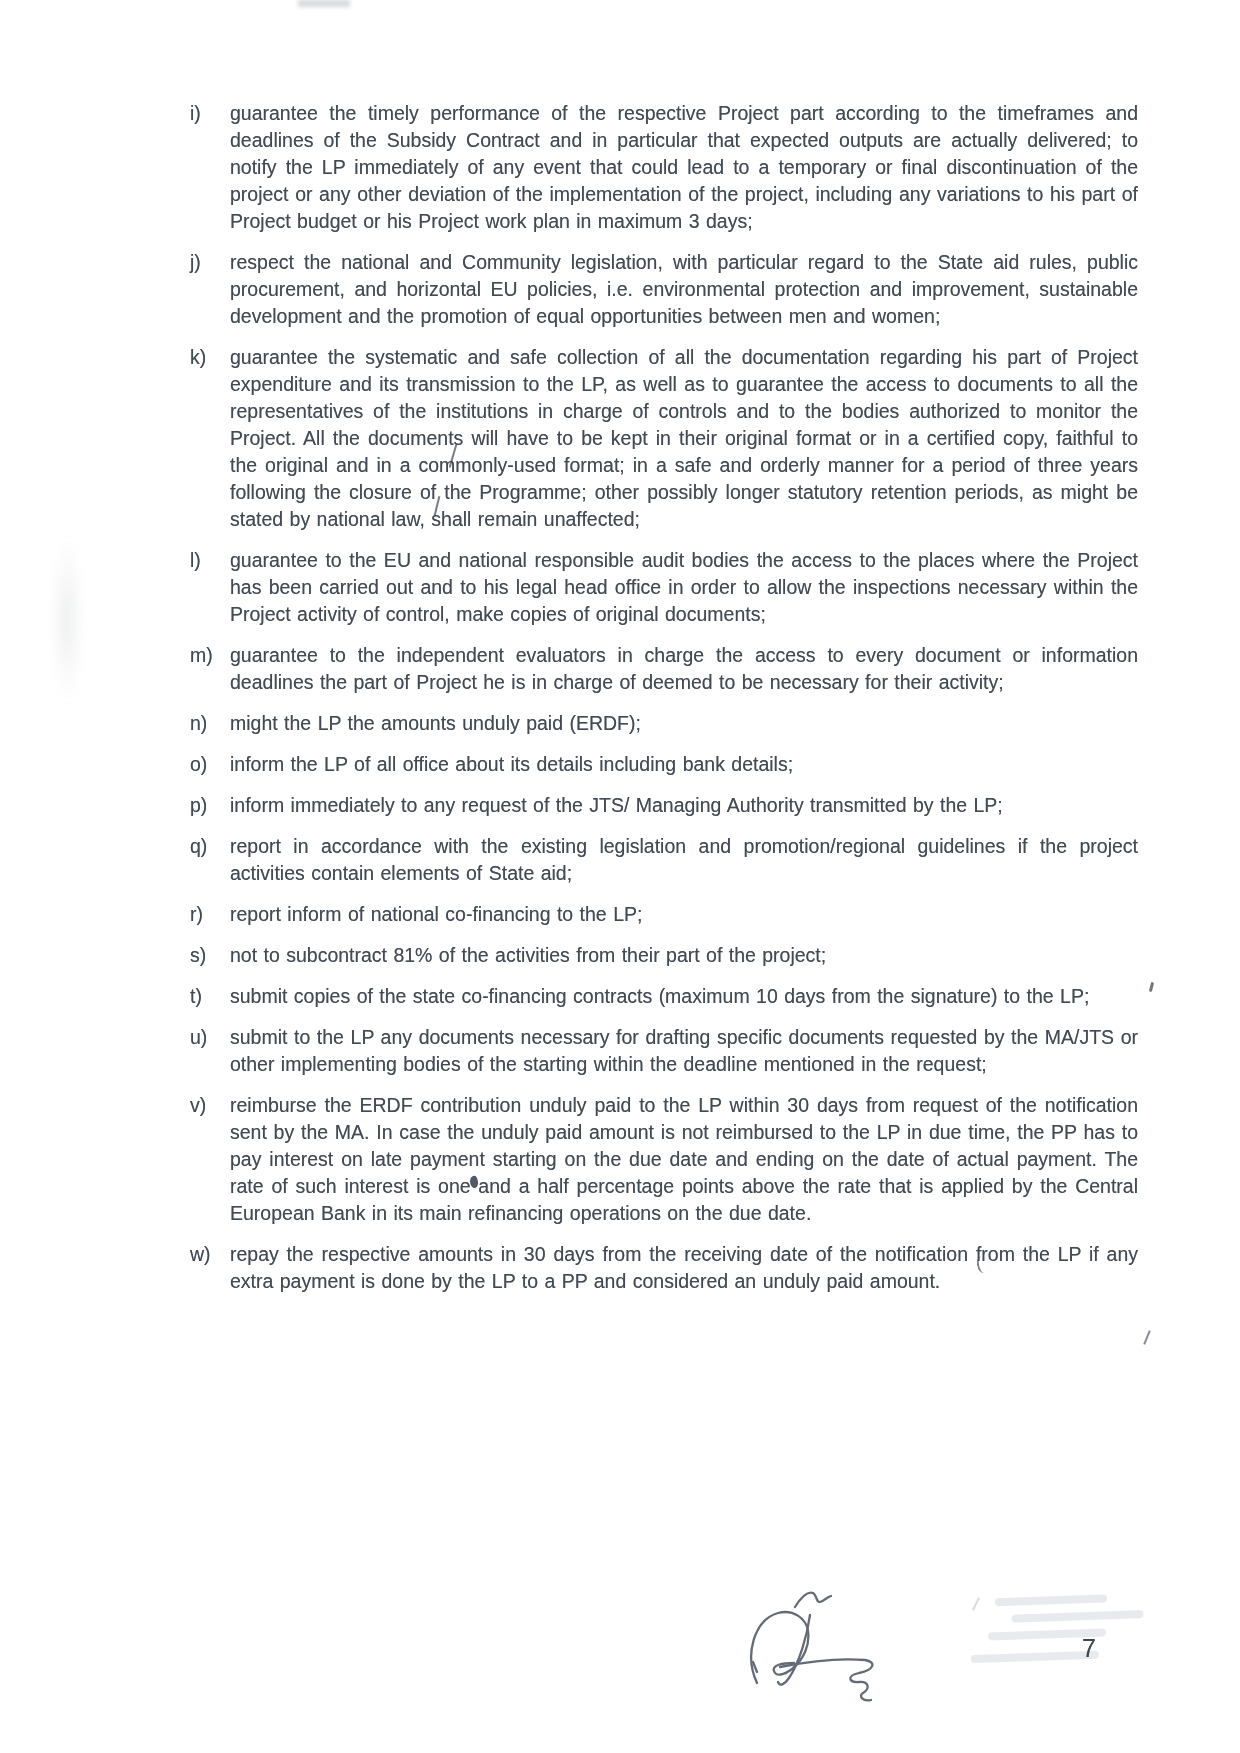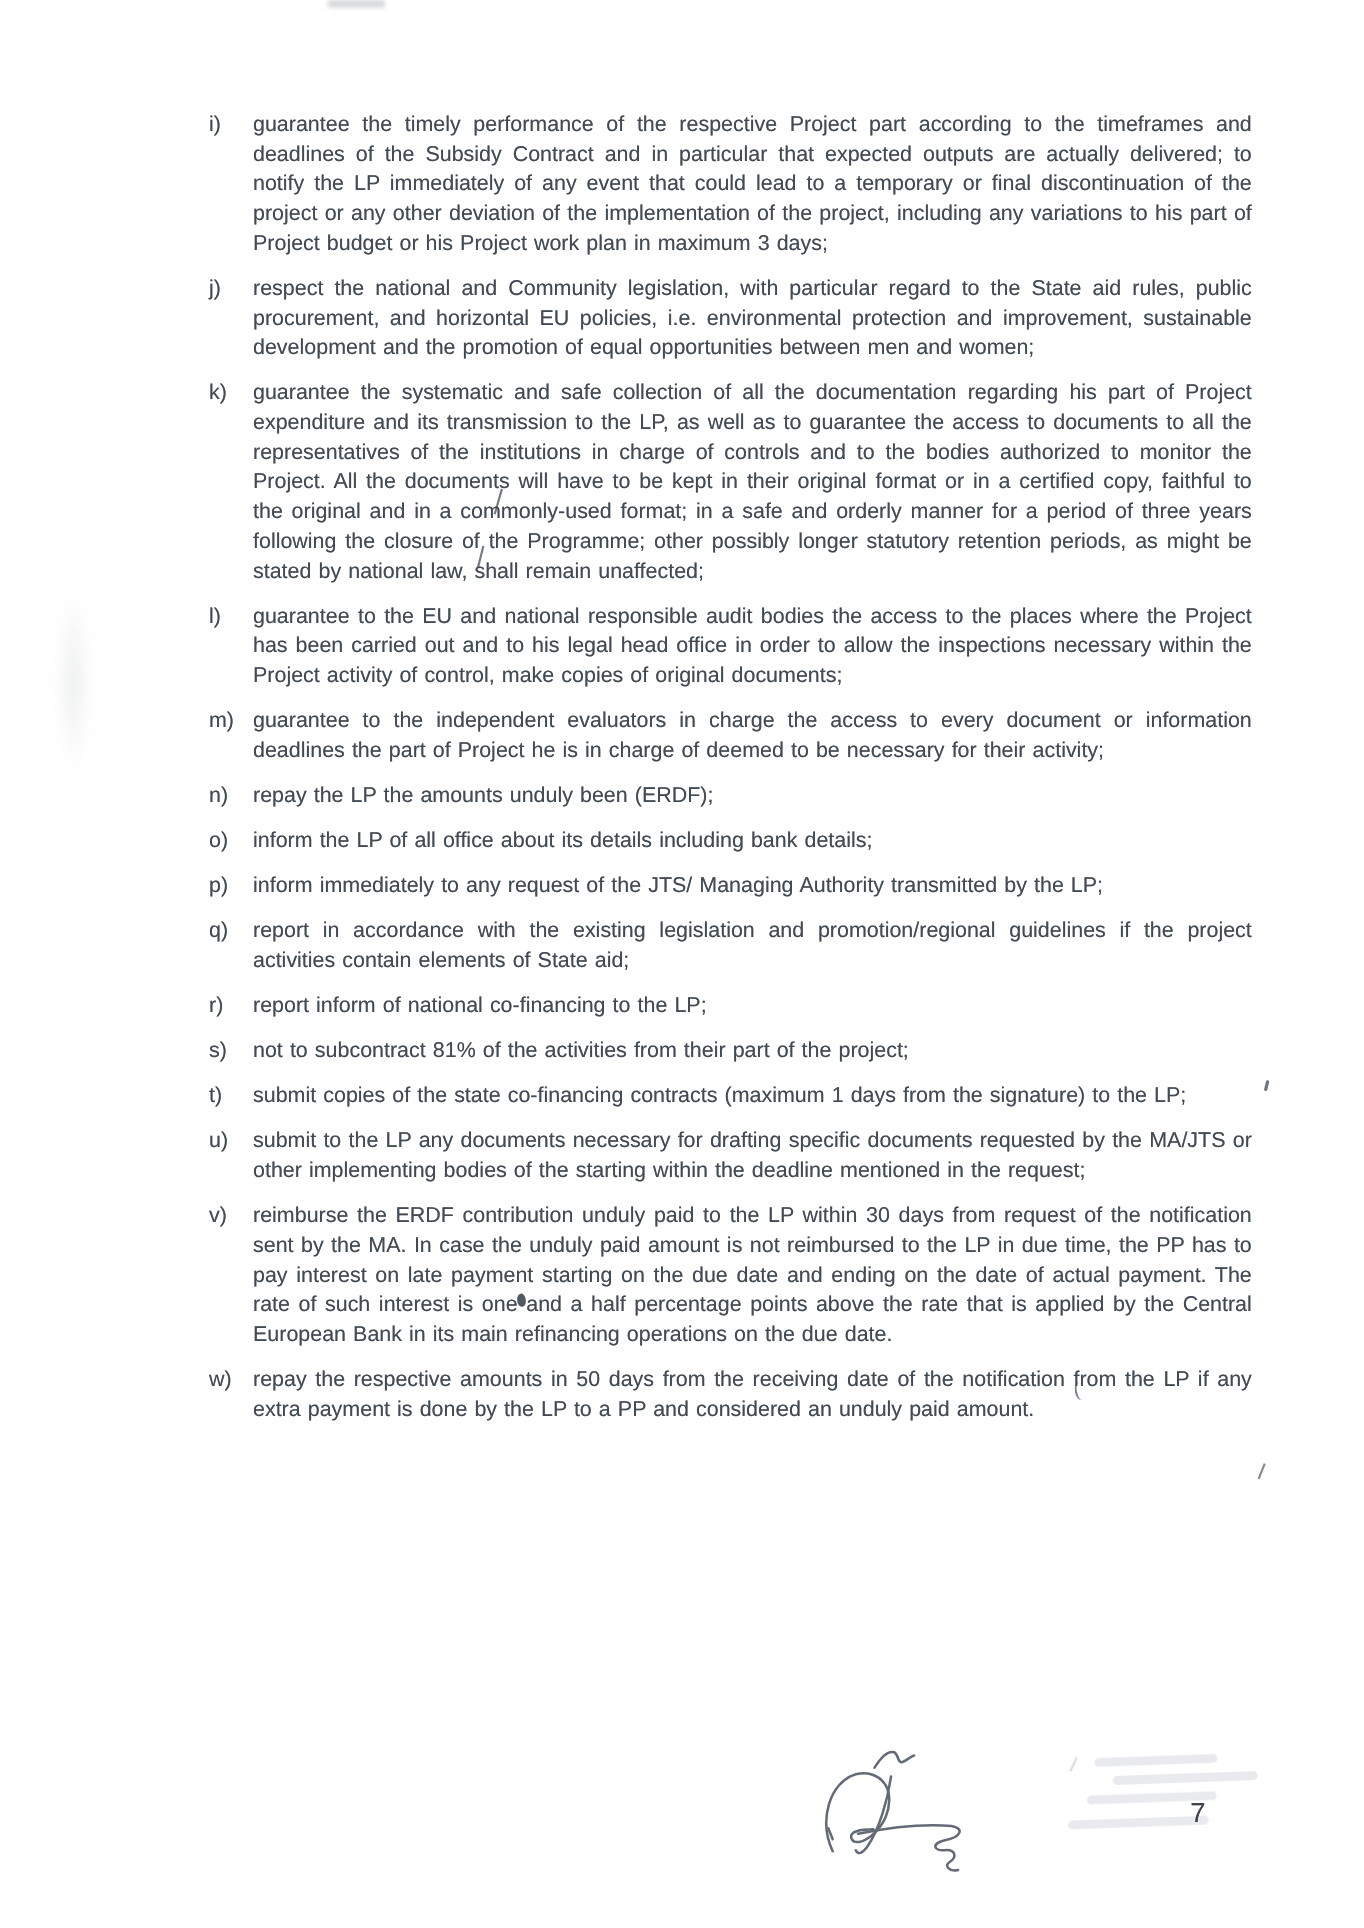--- a/index.html
+++ b/index.html
@@ -143,21 +143,21 @@
       <span class="clause-text">guarantee to the EU and national responsible audit bodies the access to the places where the Project has been carried out and to his legal head office in order to allow the inspections necessary within the Project activity of control, make copies of original documents;</span>
     </li>
 
     <li class="clause">
       <span class="clause-label">m)</span>
       <span class="clause-text">guarantee to the independent evaluators in charge the access to every document or information deadlines the part of Project he is in charge of deemed to be necessary for their activity;</span>
     </li>
 
     <li class="clause">
       <span class="clause-label">n)</span>
-      <span class="clause-text">repay the LP the amounts unduly been (ERDF);</span>
+      <span class="clause-text">might the LP the amounts unduly paid (ERDF);</span>
     </li>
 
     <li class="clause">
       <span class="clause-label">o)</span>
       <span class="clause-text">inform the LP of all office about its details including bank details;</span>
     </li>
 
     <li class="clause">
       <span class="clause-label">p)</span>
       <span class="clause-text">inform immediately to any request of the JTS/ Managing Authority transmitted by the LP;</span>
@@ -173,36 +173,36 @@
       <span class="clause-text">report inform of national co-financing to the LP;</span>
     </li>
 
     <li class="clause">
       <span class="clause-label">s)</span>
       <span class="clause-text">not to subcontract 81% of the activities from their part of the project;</span>
     </li>
 
     <li class="clause">
       <span class="clause-label">t)</span>
-      <span class="clause-text">submit copies of the state co-financing contracts (maximum 1 days from the signature) to the LP;</span>
+      <span class="clause-text">submit copies of the state co-financing contracts (maximum 10 days from the signature) to the LP;</span>
     </li>
 
     <li class="clause">
       <span class="clause-label">u)</span>
       <span class="clause-text">submit to the LP any documents necessary for drafting specific documents requested by the MA/JTS or other implementing bodies of the starting within the deadline mentioned in the request;</span>
     </li>
 
     <li class="clause">
       <span class="clause-label">v)</span>
       <span class="clause-text">reimburse the ERDF contribution unduly paid to the LP within 30 days from request of the notification sent by the MA. In case the unduly paid amount is not reimbursed to the LP in due time, the PP has to pay interest on late payment starting on the due date and ending on the date of actual payment. The rate of such interest is one and a half percentage points above the rate that is applied by the Central European Bank in its main refinancing operations on the due date.</span>
     </li>
 
     <li class="clause">
       <span class="clause-label">w)</span>
-      <span class="clause-text">repay the respective amounts in 50 days from the receiving date of the notification from the LP if any extra payment is done by the LP to a PP and considered an unduly paid amount.</span>
+      <span class="clause-text">repay the respective amounts in 30 days from the receiving date of the notification from the LP if any extra payment is done by the LP to a PP and considered an unduly paid amount.</span>
     </li>
   </ol>
 
   <svg class="signature" viewBox="0 0 240 170">
     <g fill="none" stroke="#49525f" stroke-width="2.3" stroke-linecap="round" opacity="0.85">
       <path d="M135,32 C140,24 147,16 153,18 C157,20 156,28 160,27 C164,26 167,22 171,21"></path>
       <path d="M97,108 C84,80 94,45 118,38 C133,34 146,43 148,56 C150,70 144,84 132,94 C124,100 116,102 114,96 C112,90 122,88 134,88"></path>
       <path d="M150,40 C147,62 139,88 129,103 C125,109 120,112 118,107"></path>
       <path d="M120,92 C150,86 182,83 205,85 C217,87 214,95 199,98 C186,101 189,108 199,107 C208,106 211,113 203,118 C198,121 203,127 211,125"></path>
       <path d="M93,87 L97,97"></path>

